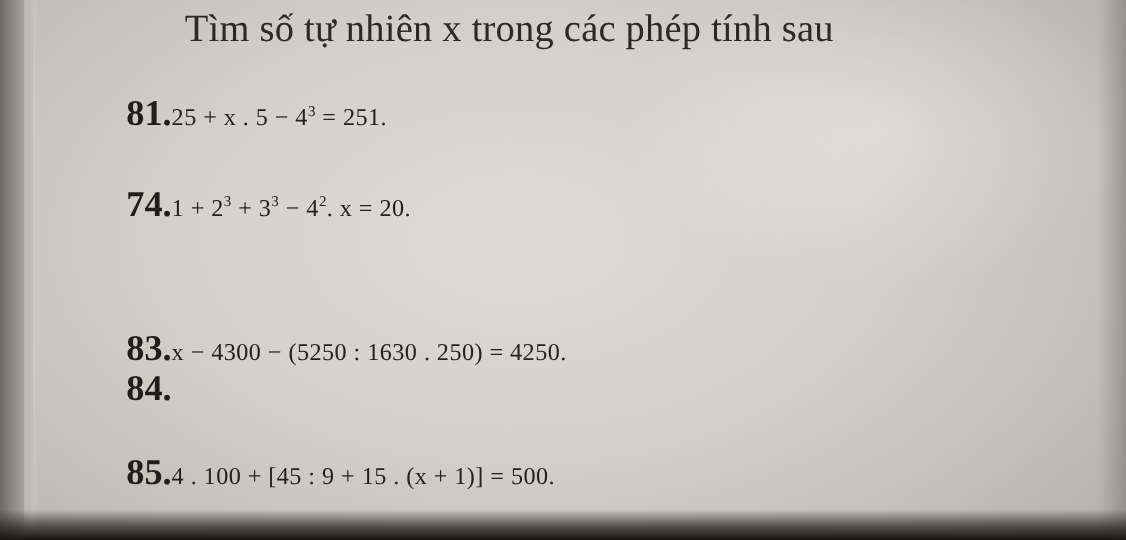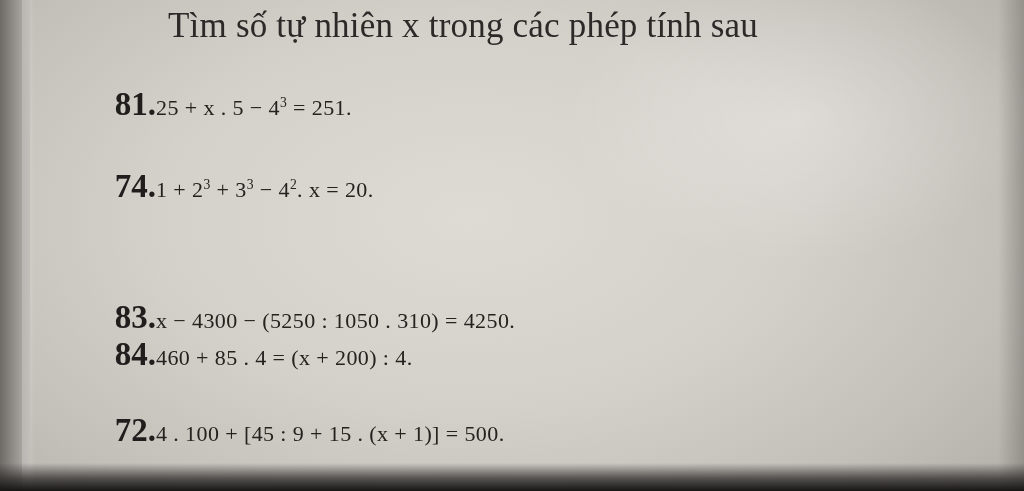--- a/index.html
+++ b/index.html
@@ -119,29 +119,28 @@
       <span class="expr">25 + x . 5 − 4<sup>3</sup> = 251.</span>
     </div>
 
     <div class="row r82">
       <span class="num">74.</span>
       <span class="expr">1 + 2<sup>3</sup> + 3<sup>3</sup> − 4<sup>2</sup>. x = 20.</span>
     </div>
 
     <div class="row r83">
       <span class="num">83.</span>
-      <span class="expr">x − 4300 − (5250 : 1050 . 310) = 4250.</span>
+      <span class="expr">x − 4300 − (5250 : 1630 . 250) = 4250.</span>
     </div>
 
     <div class="row r84">
       <span class="num">84.</span>
-      <span class="expr">460 + 85 . 4 = (x + 200) : 4.</span>
     </div>
 
     <div class="row r85">
-      <span class="num">72.</span>
+      <span class="num">85.</span>
       <span class="expr">4 . 100 + [45 : 9 + 15 . (x + 1)] = 500.</span>
     </div>
 
   </div>
 
   <div class="edge-bottom"></div>
 </div>
 
 </body></html>

